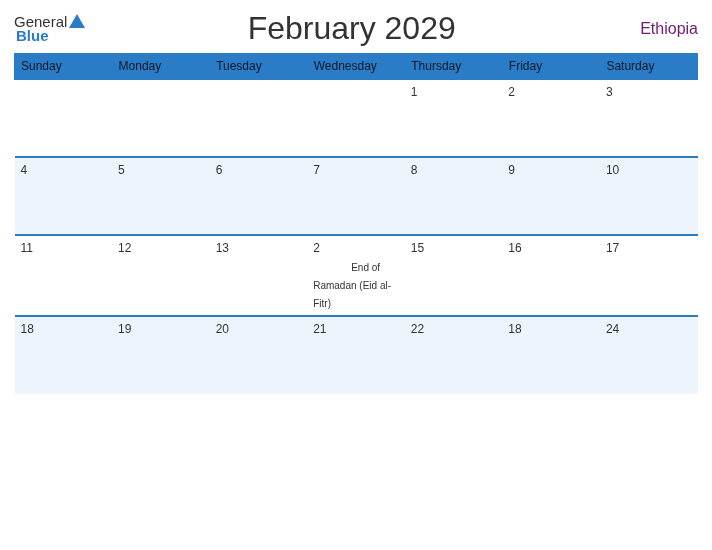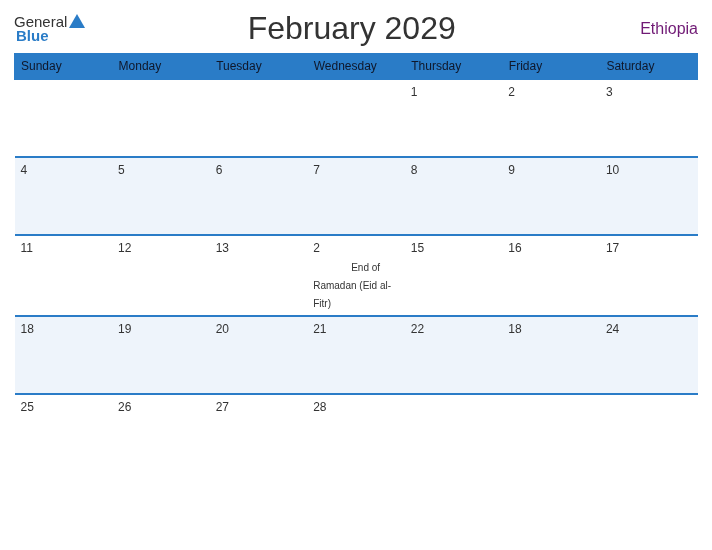--- a/index.html
+++ b/index.html
@@ -209,32 +209,15 @@
           <td>
             <span class="day-num">22</span>
           </td>
           <td>
             <span class="day-num">18</span>
           </td>
           <td>
             <span class="day-num">24</span>
           </td>
         </tr>
-        <tr>
-          <td>
-            <span class="day-num">25</span>
-          </td>
-          <td>
-            <span class="day-num">26</span>
-          </td>
-          <td>
-            <span class="day-num">27</span>
-          </td>
-          <td>
-            <span class="day-num">28</span>
-          </td>
-          <td></td>
-          <td></td>
-          <td></td>
-        </tr>
       </tbody>
   </table>
 </div>
 
 </body></html>

